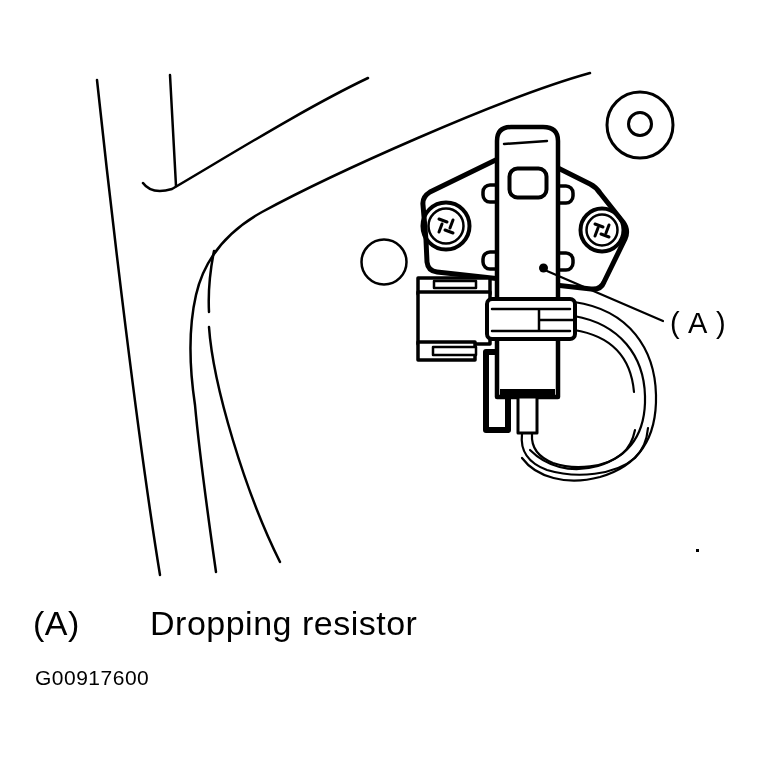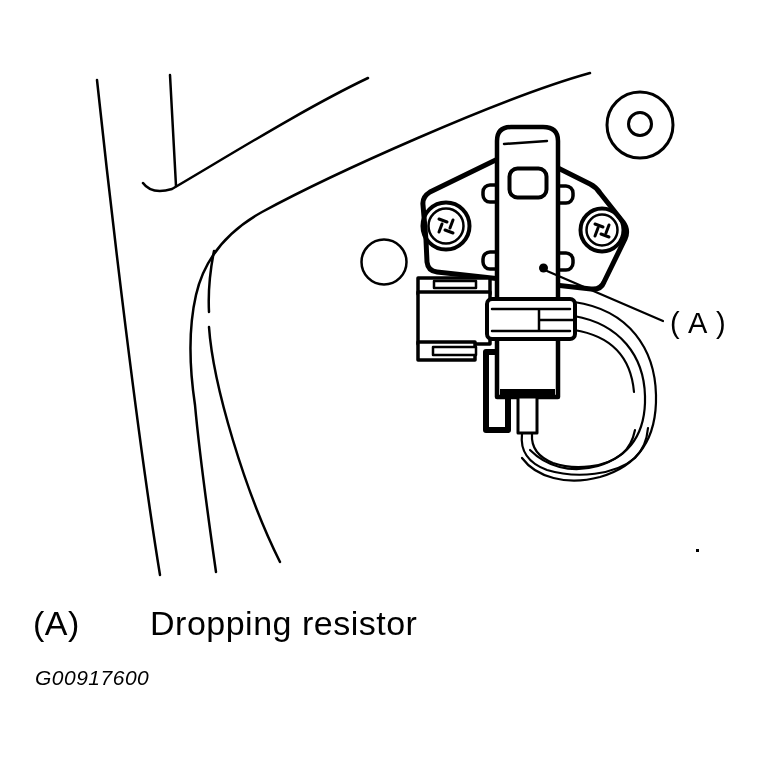--- a/index.html
+++ b/index.html
@@ -14,21 +14,21 @@
   .legend-key{
     position:absolute;left:33px;top:604px;
     font-size:34px;color:#000;letter-spacing:0.5px;
   }
   .legend-label{
     position:absolute;left:118px;top:604px;
     font-size:34px;color:#000;letter-spacing:0.5px;margin-left:32px;
   }
   .figure-code{
     position:absolute;left:35px;top:666px;
-    font-size:21px;color:#000;letter-spacing:0.5px;font-style:italic;
+    font-size:21px;color:#000;letter-spacing:0.5px;
   }
   .stray-dot{
     position:absolute;left:696px;top:549px;
     width:3px;height:3px;background:#000;
   }
 </style>
 </head>
 <body>
 
 <div class="page">

